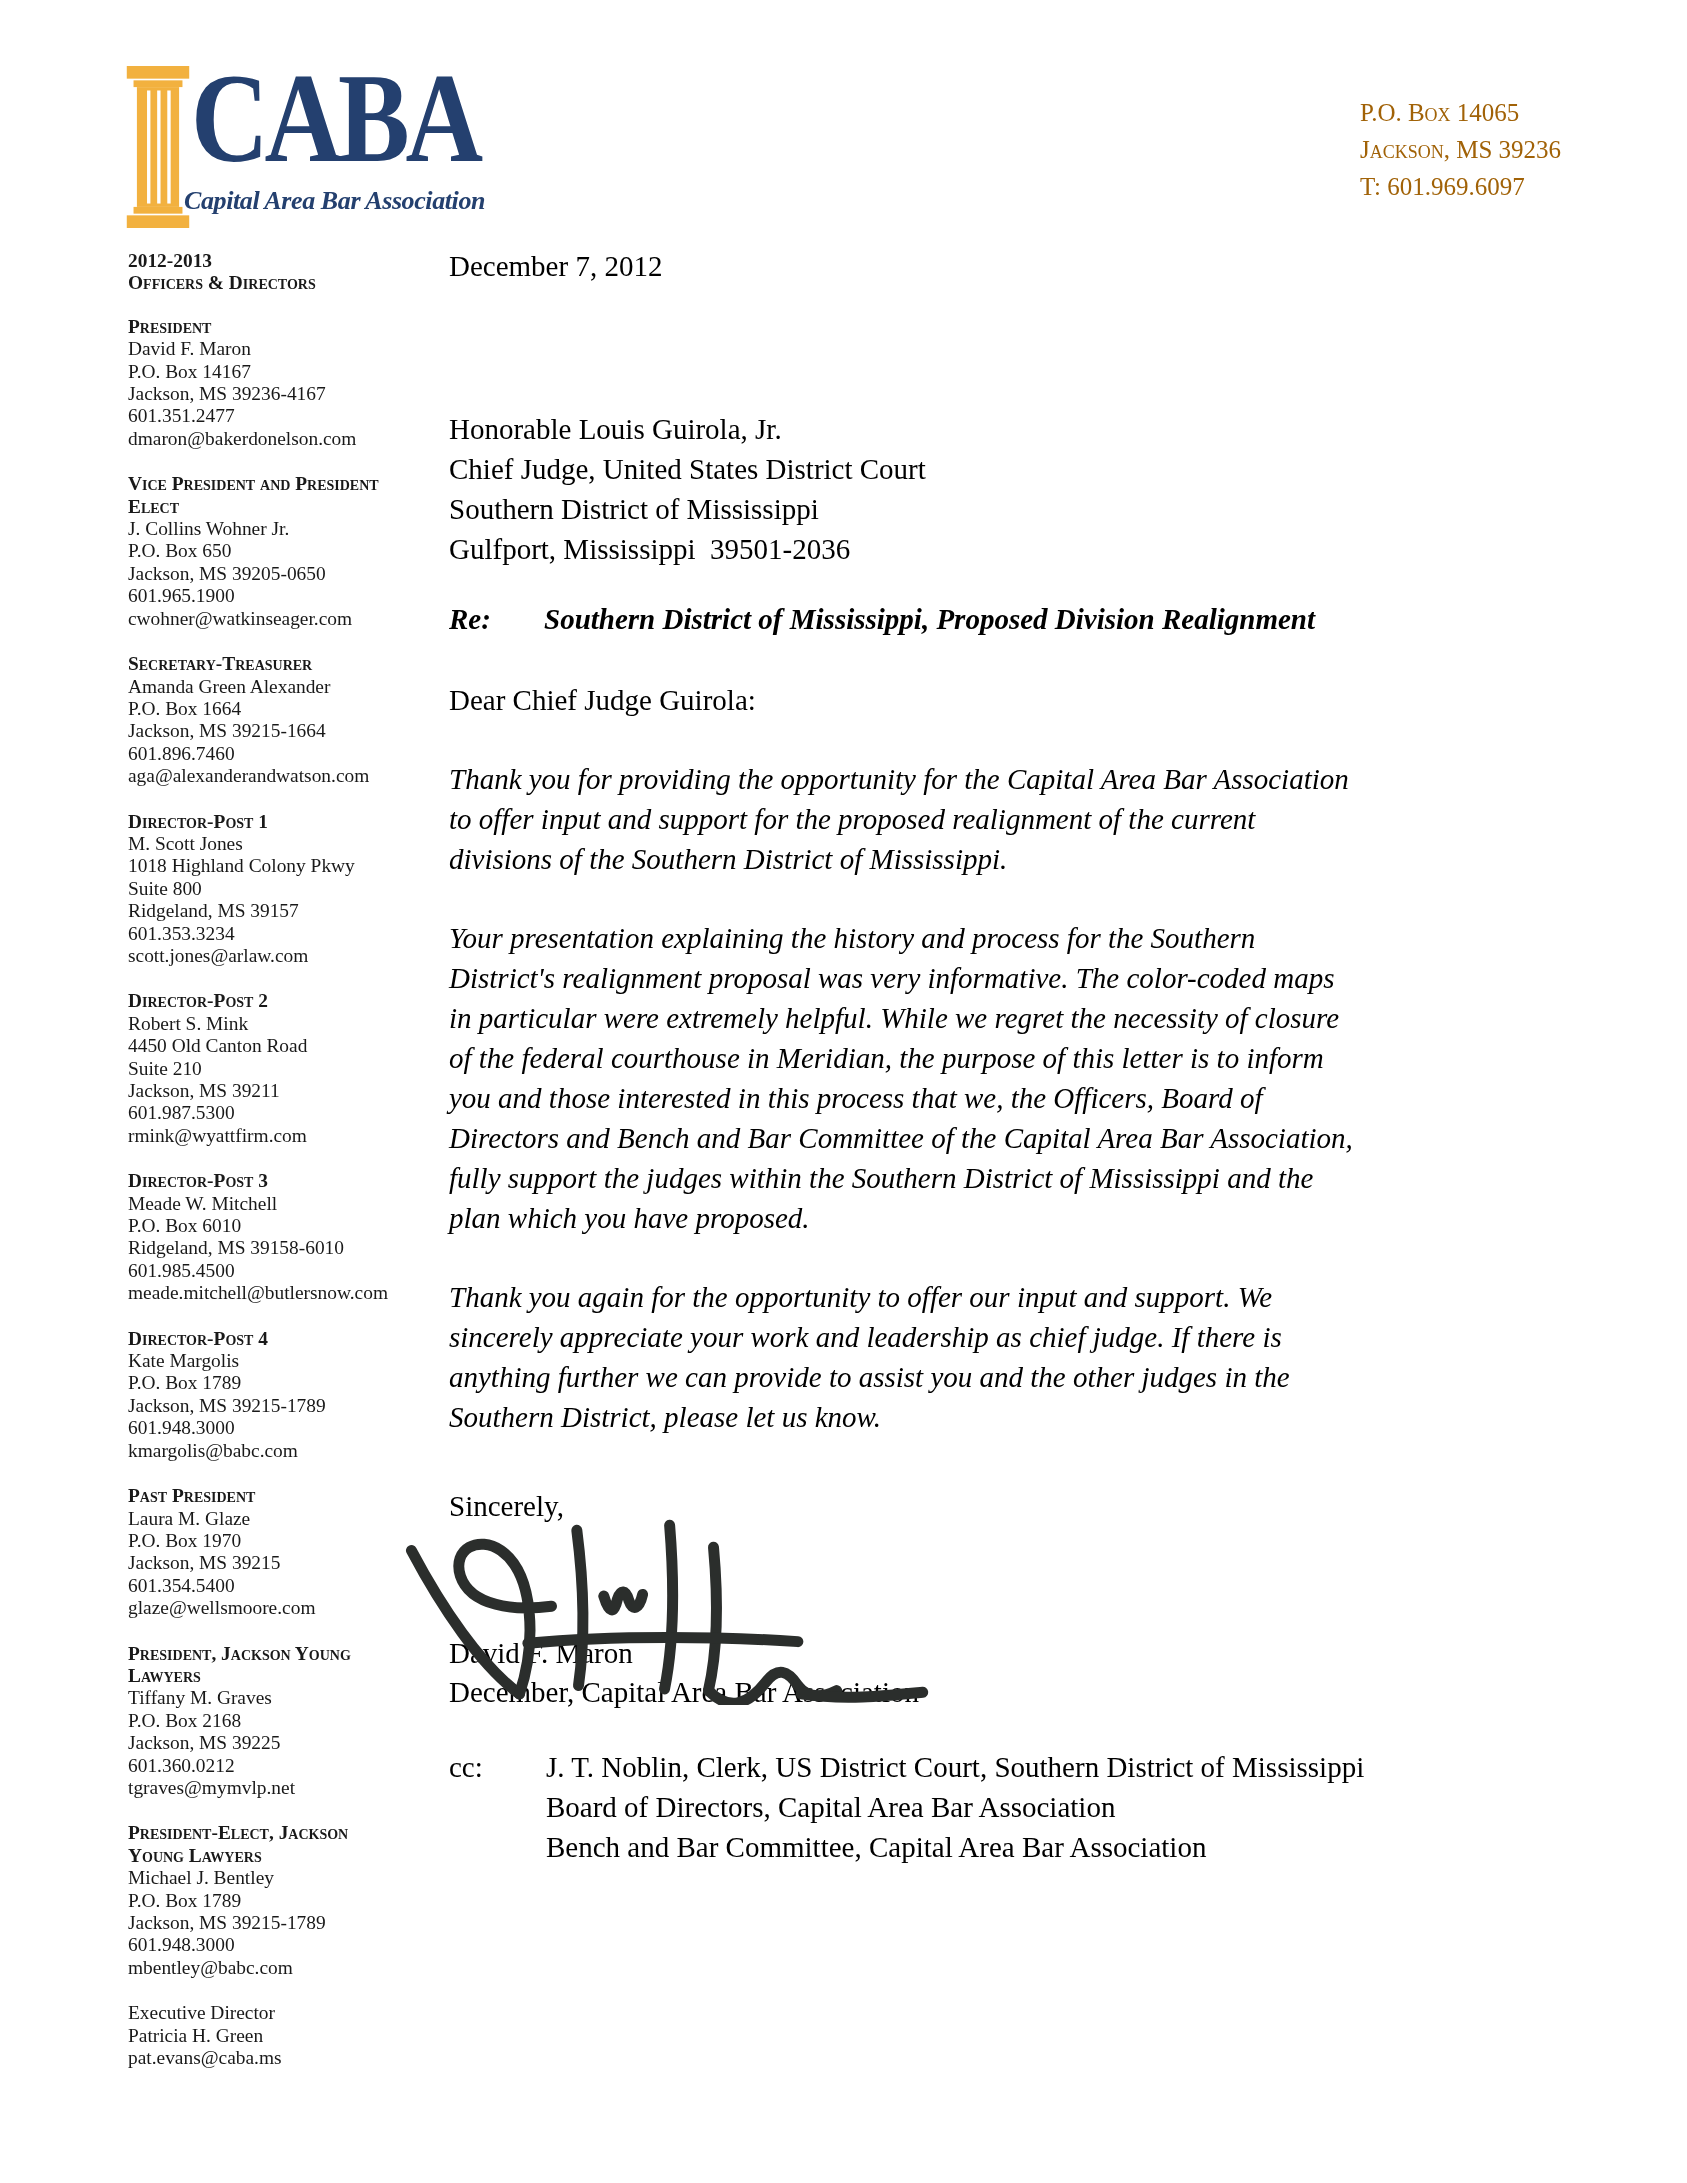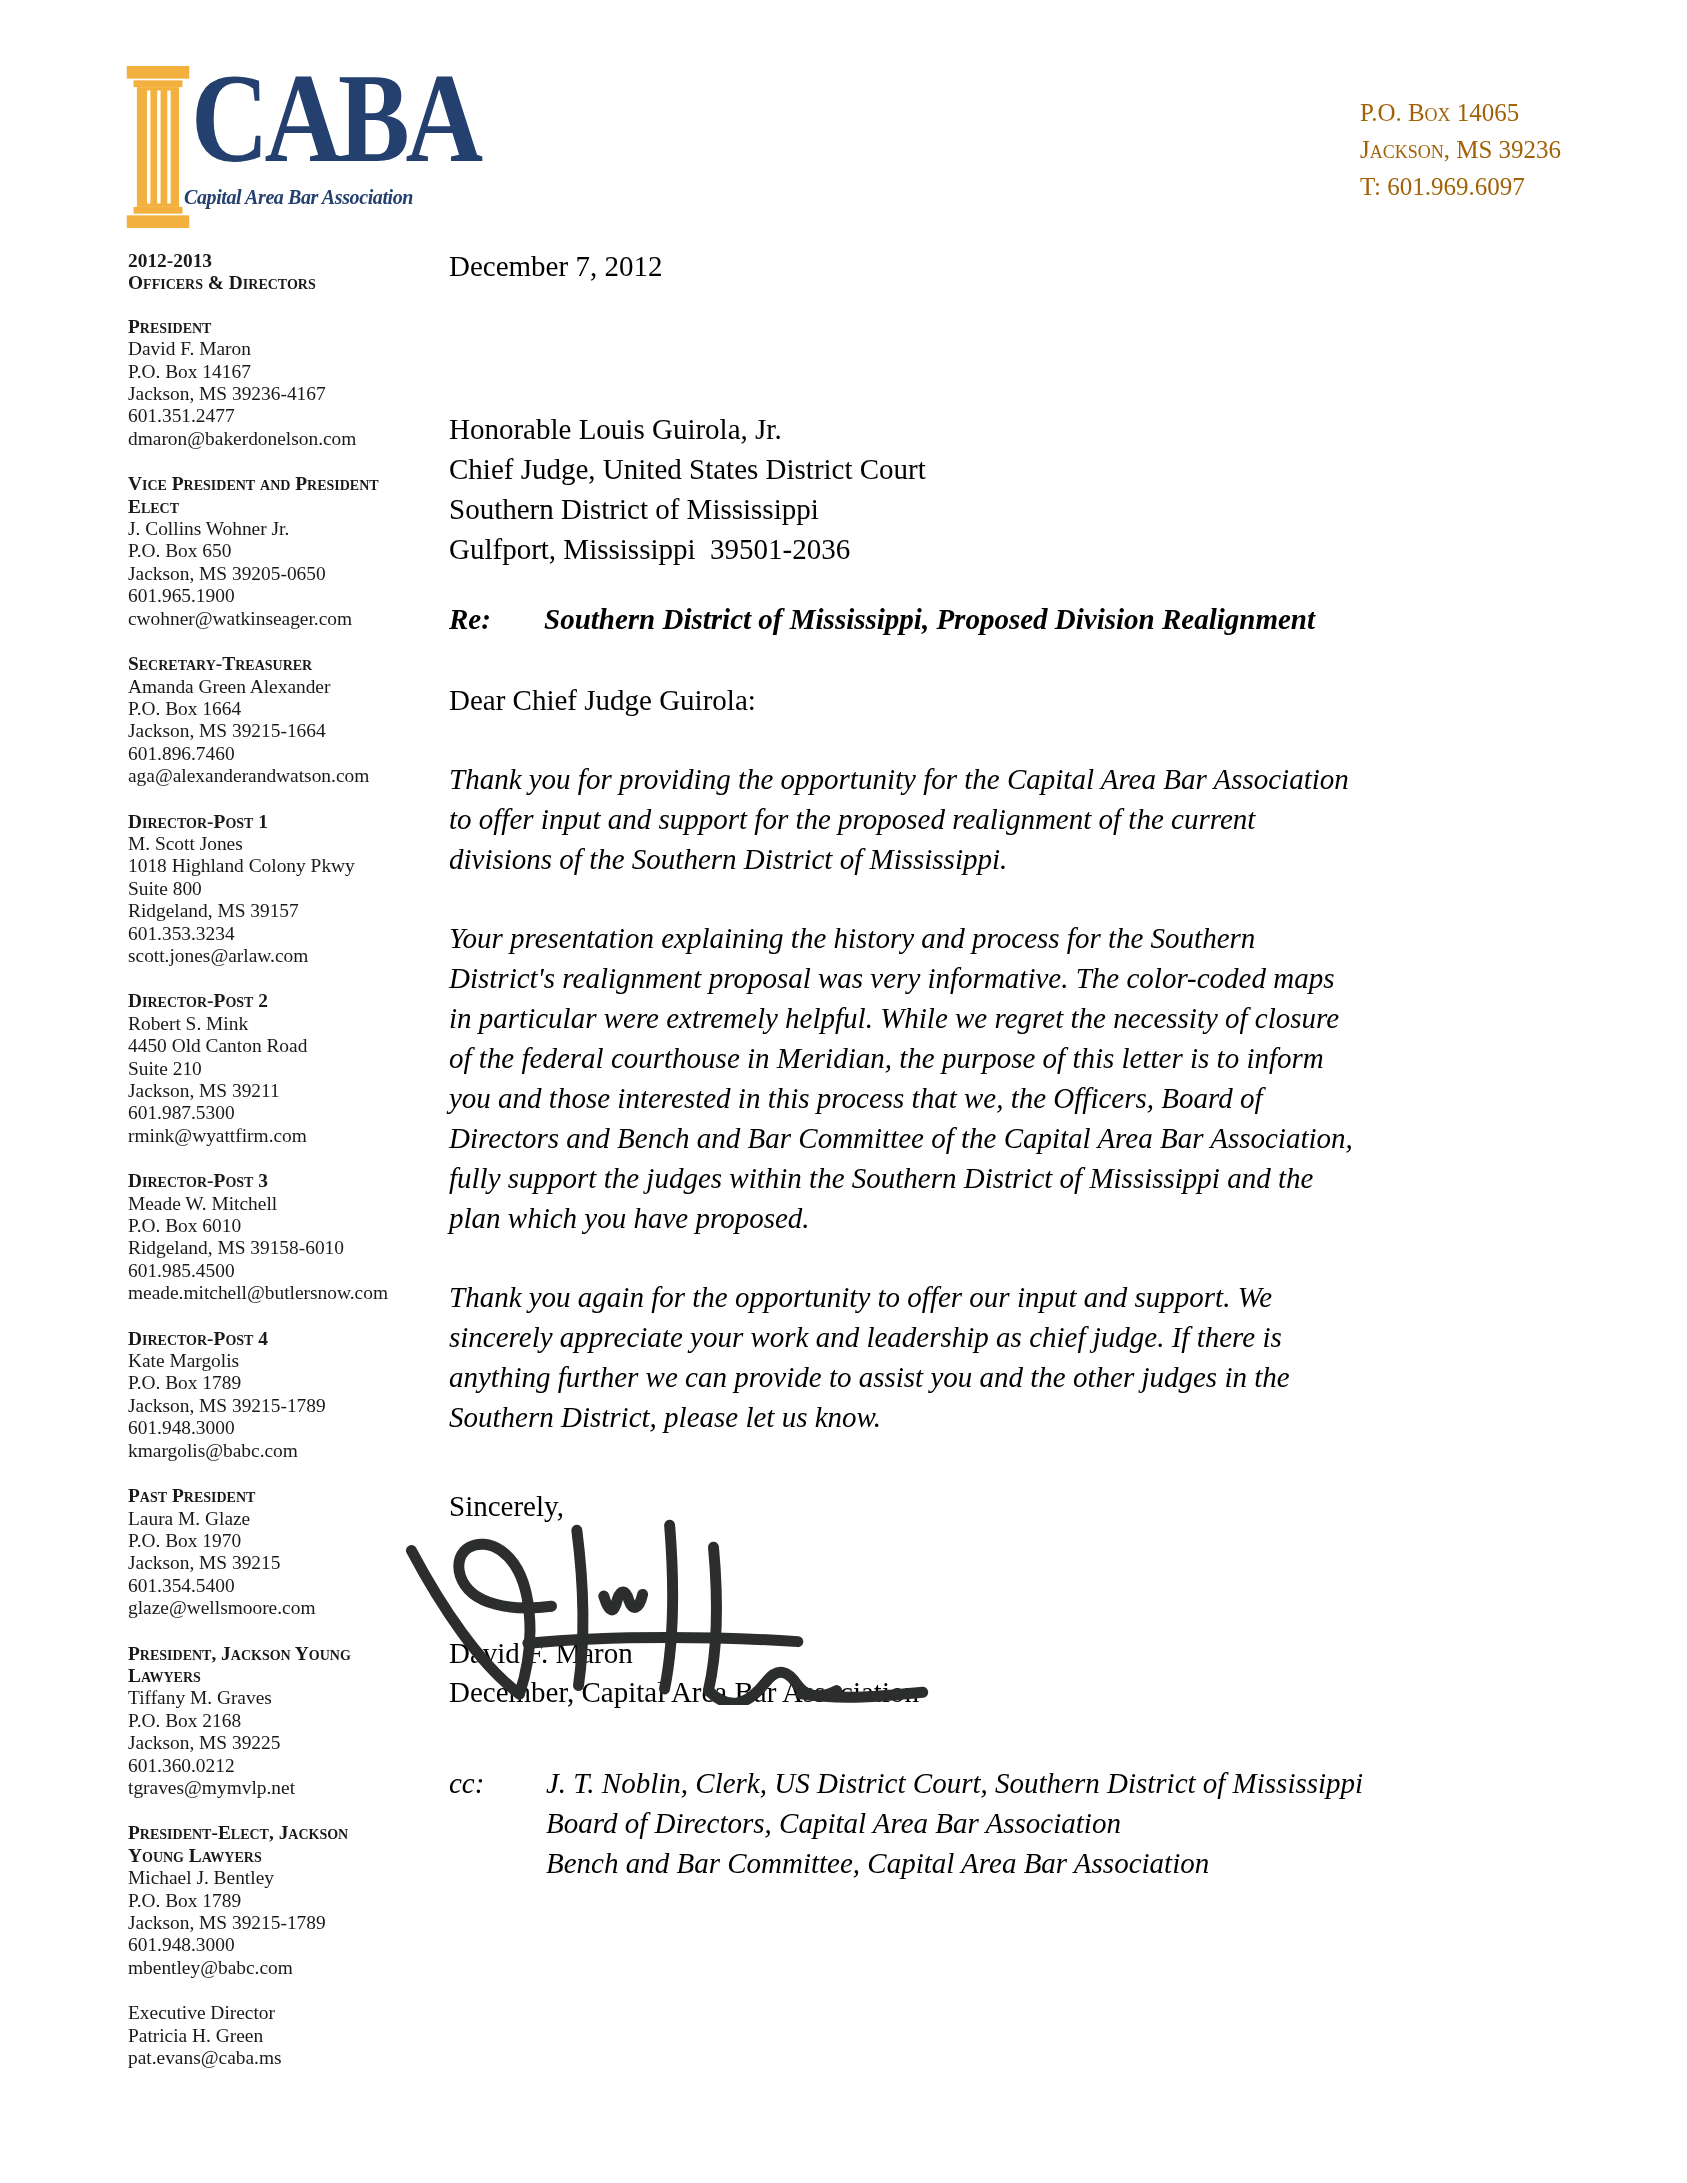--- a/index.html
+++ b/index.html
@@ -15,21 +15,21 @@
   #caba-word{
     position:absolute;left:66px;top:-11.8px;
     font-size:128px;line-height:1;font-weight:bold;
     color:var(--navy,#24406f);
     letter-spacing:-5px;
     transform:scaleX(.84);transform-origin:0 0;
     white-space:nowrap;
   }
   #tagline{
     position:absolute;left:59px;top:120px;
-    font-size:20px;font-weight:bold;font-style:italic;
+    font-size:26px;font-weight:bold;font-style:italic;
     color:var(--navy,#24406f);letter-spacing:-0.4px;white-space:nowrap;
   }
   #contact{
     position:absolute;left:1360px;top:94px;
     font-size:25px;line-height:37px;font-variant:small-caps;
     color:#a16207;white-space:nowrap;
   }
 
   
   #sidebar{
@@ -49,21 +49,21 @@
   }
   #date-line{white-space:nowrap;}
   #recipient{margin-top:123px;}
   #recipient div{white-space:pre;}
   #re-line{margin-top:30px;display:flex;font-weight:bold;font-style:italic;}
   #re-line .lbl{flex:0 0 95px;width:95px;}
   #salutation{margin-top:41px;}
   #paras p{margin:39px 0 0 0;white-space:pre-line;font-style:italic;}
   #closing{margin-top:49px;}
   #signer{margin-top:108px;line-height:39px;}
-  #cc-block{margin-top:51px;display:flex;font-style:italic;}
+  #cc-block{margin-top:35px;display:flex;}
   #cc-block .lbl{flex:0 0 97px;width:97px;}
 
   
   #signature{
     position:absolute;left:403px;top:1515px;width:540px;height:190px;
     pointer-events:none;
   }
   #signature path{stroke:#2b2e2c;stroke-width:13;fill:none;
     stroke-linecap:round;stroke-linejoin:round;}
 </style>

